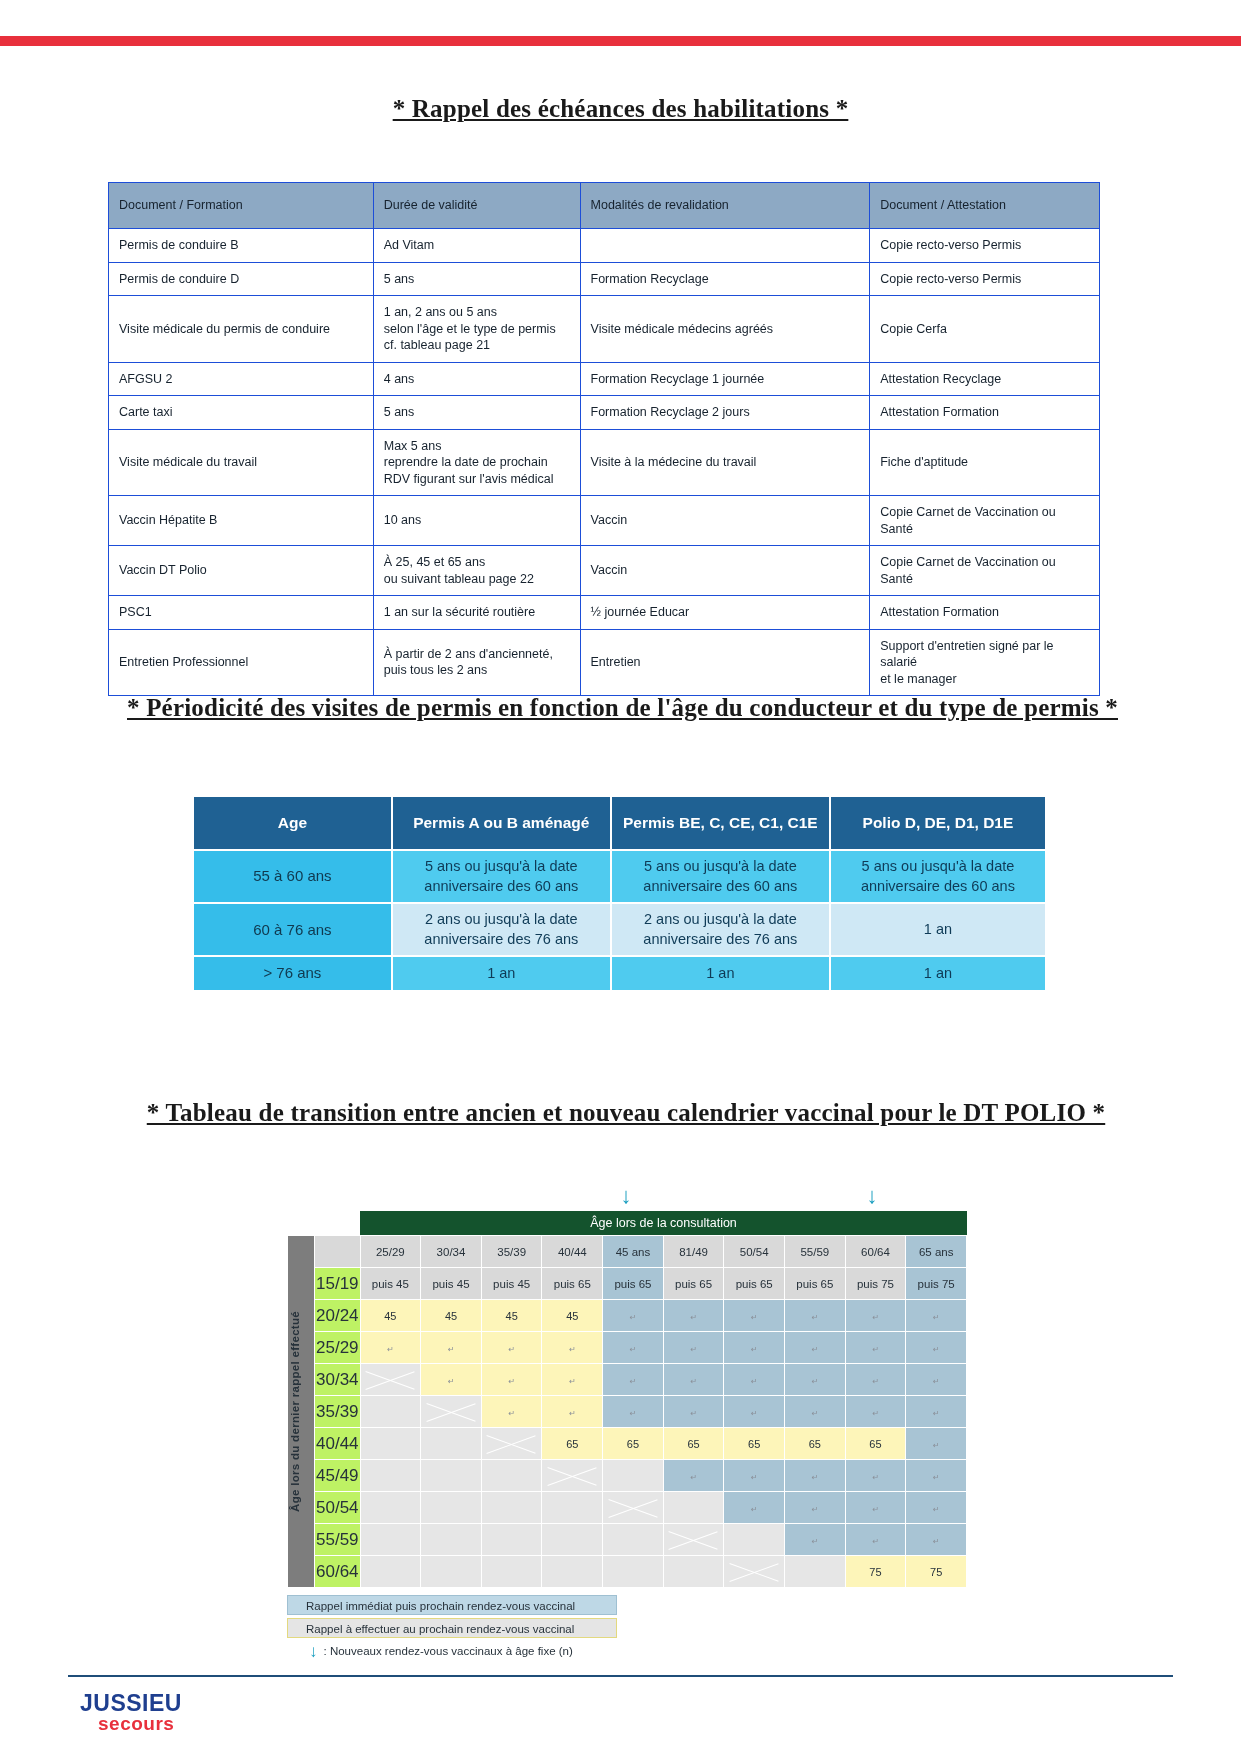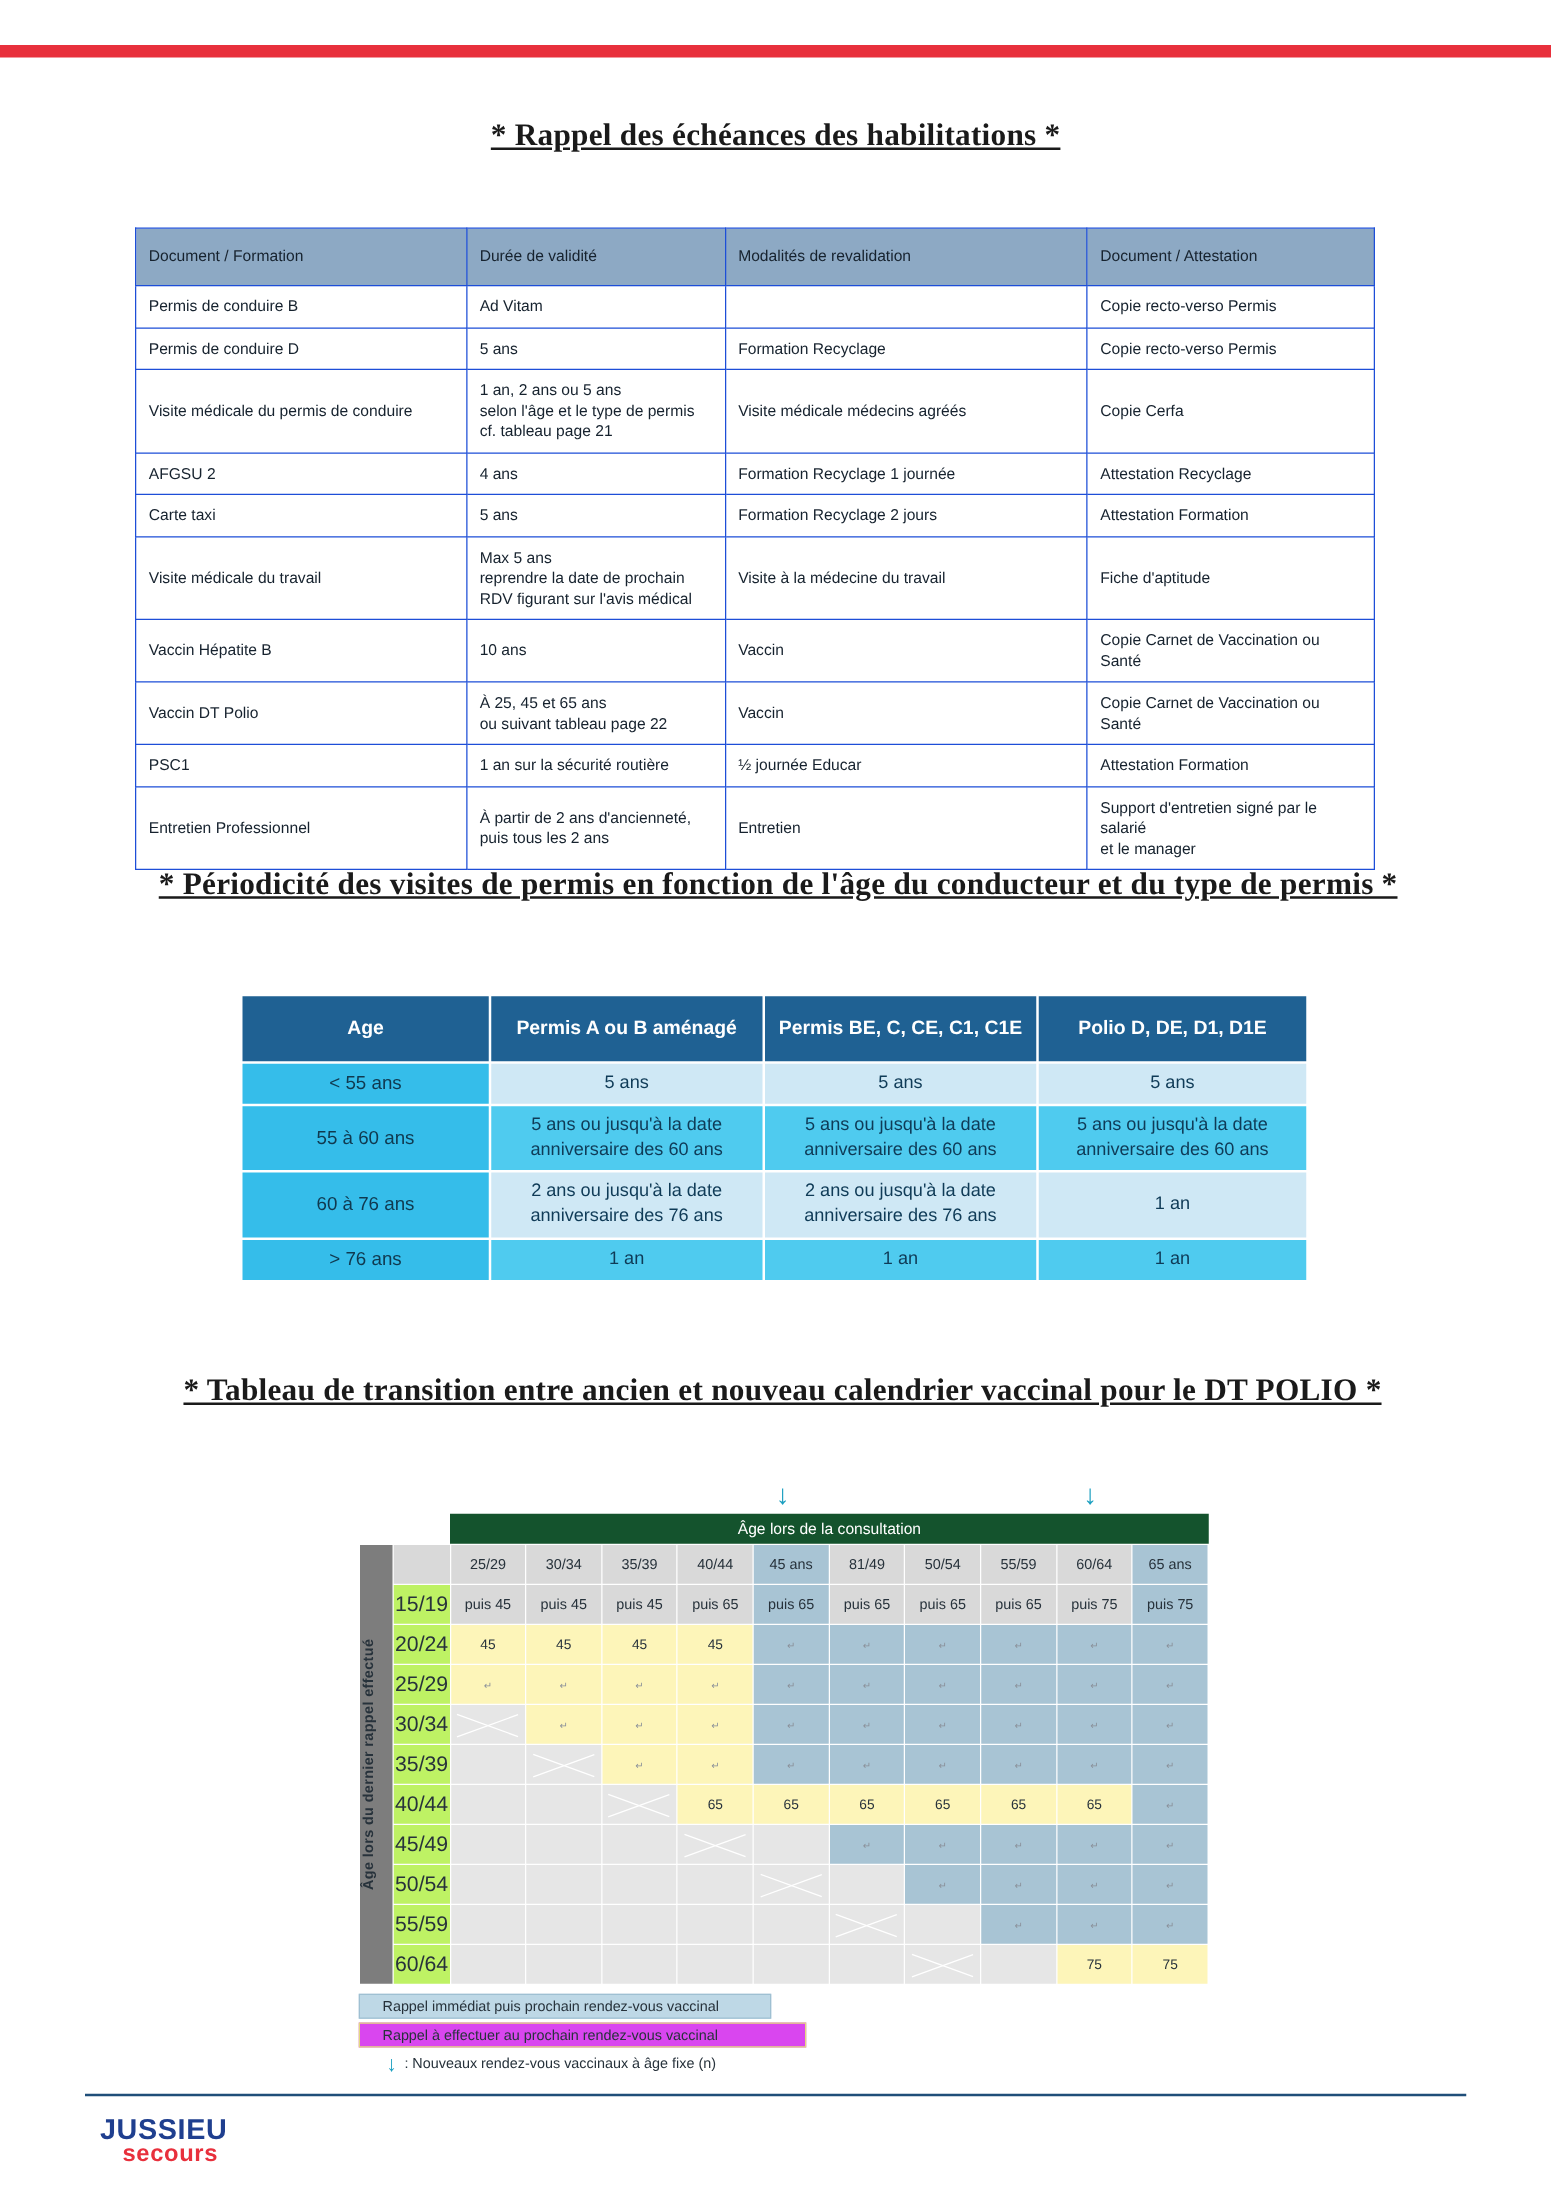--- a/index.html
+++ b/index.html
@@ -208,21 +208,21 @@
     font-size: 11.5px;
   }
   .legend-row {
     height: 20px;
     line-height: 20px;
     padding-left: 18px;
     margin-bottom: 3px;
     color: #27323b;
   }
   .legend-row.l1 { background: #bed8e6; border: 1px solid #9fc0d2; width: 330px; }
-  .legend-row.l2 { background: #d946ef; border: 1px solid #e3d97f; width: 358px; }
+  .legend-row.l2 { background: #e5e5e5; border: 1px solid #e3d97f; width: 330px; }
   .legend-row.l3 { background: transparent; display: flex; align-items: center; gap: 6px; padding-left: 22px; }
   .legend-arrow { color: #1b9fc0; font-size: 17px; line-height: 17px; }
 
   
   .footer-rule {
     position: absolute;
     left: 68px; top: 1675px;
     width: 1105px;
     border-top: 2px solid #1f4e79;
   }
@@ -426,26 +426,20 @@
     <thead>
       <tr>
         <th>Age</th>
         <th class="t2-c2">Permis A ou B aménagé</th>
         <th class="t2-c3">Permis BE, C, CE, C1, C1E</th>
         <th class="t2-c4">Polio D, DE, D1, D1E</th>
       </tr>
     </thead>
     <tbody id="t2-body">
         <tr>
-          <td class="agecell">&lt; 55 ans</td>
-          <td class="light">5 ans</td>
-          <td class="light">5 ans</td>
-          <td class="light">5 ans</td>
-        </tr>
-        <tr>
           <td class="agecell">55 à 60 ans</td>
           <td class="mid">5 ans ou jusqu'à la date anniversaire des 60 ans</td>
           <td class="mid">5 ans ou jusqu'à la date anniversaire des 60 ans</td>
           <td class="mid">5 ans ou jusqu'à la date anniversaire des 60 ans</td>
         </tr>
         <tr>
           <td class="agecell">60 à 76 ans</td>
           <td class="light">2 ans ou jusqu'à la date anniversaire des 76 ans</td>
           <td class="light">2 ans ou jusqu'à la date anniversaire des 76 ans</td>
           <td class="light">1 an</td>

